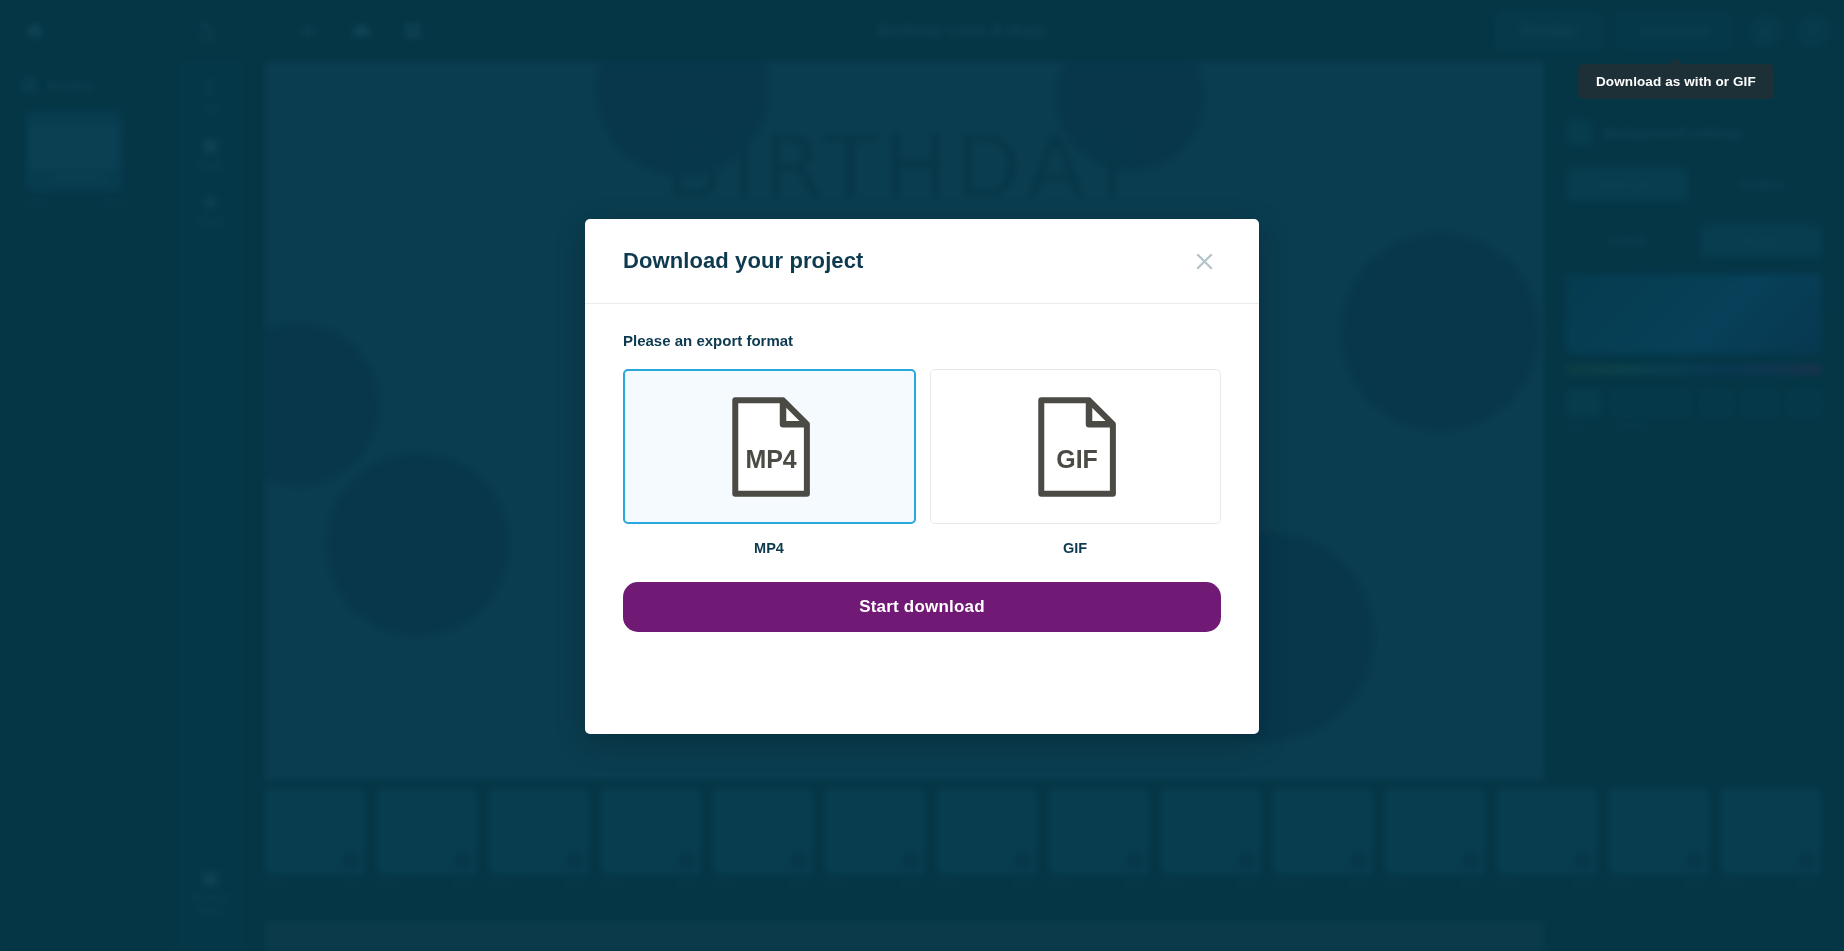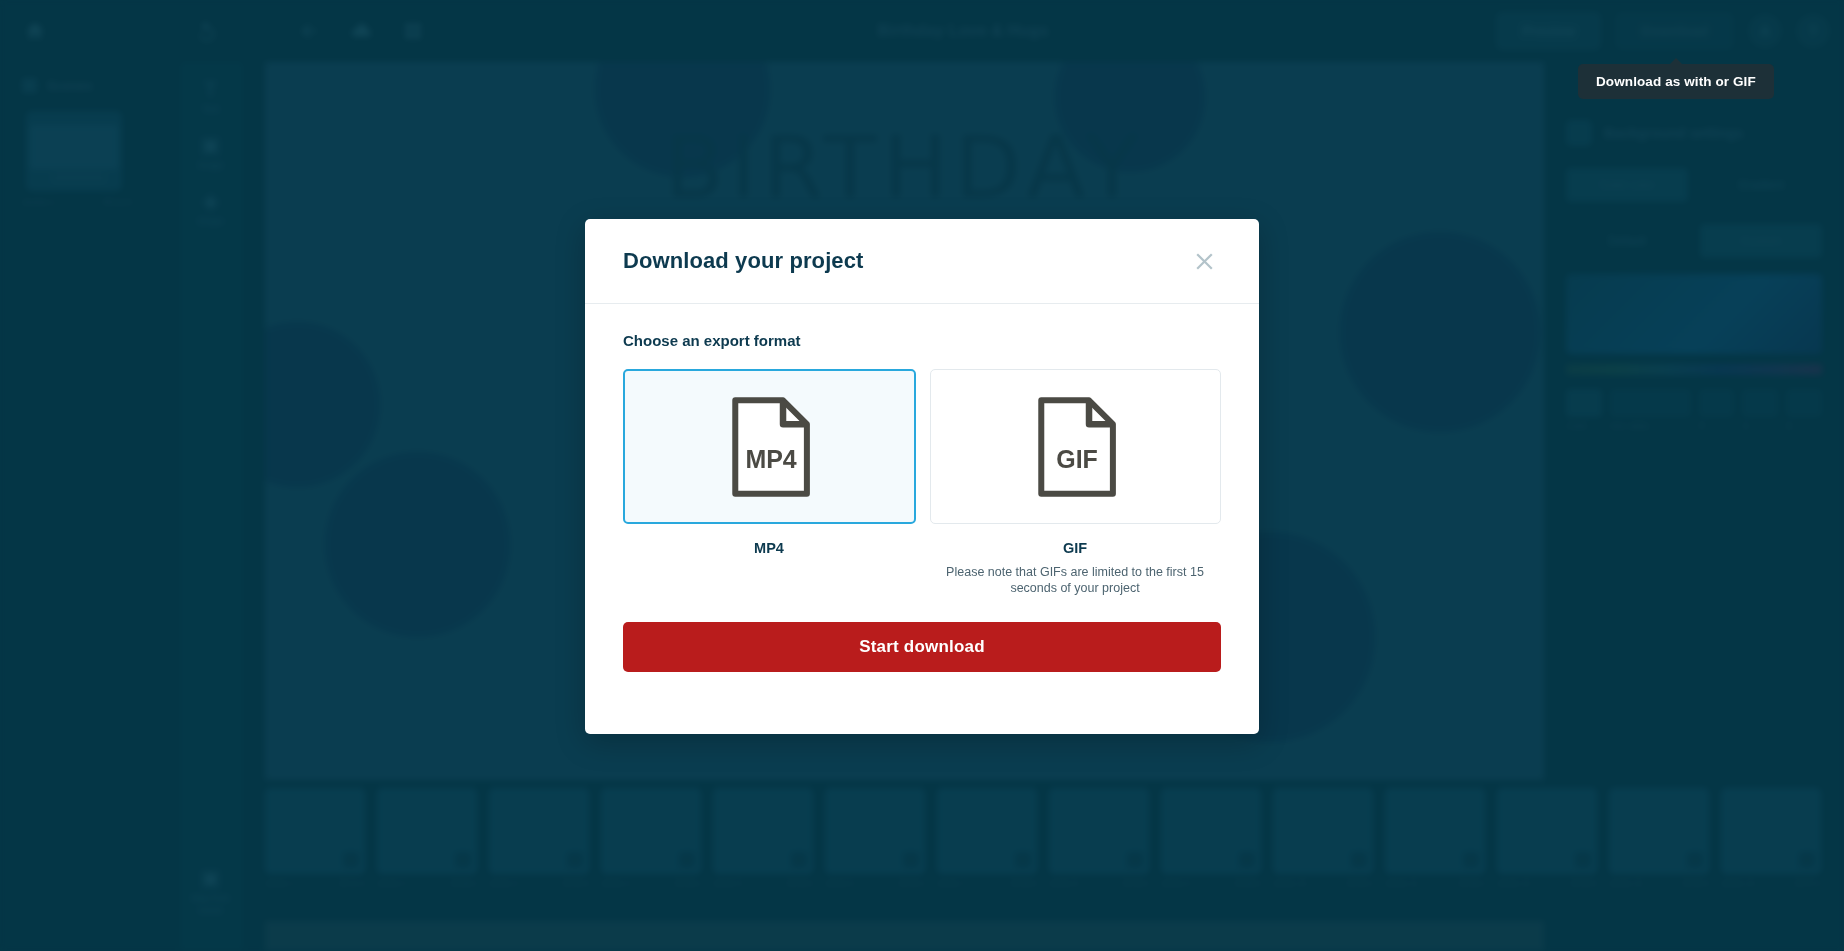--- a/index.html
+++ b/index.html
@@ -198,21 +198,21 @@
   .card-labels { display: flex; gap: 14px; margin-top: 16px; }
   .card-label { flex: 1; text-align: center; }
   .card-label .nm { font-size: 14.5px; font-weight: 700; color: #0d3a4f; }
   .card-label .ds {
     margin-top: 9px; font-size: 12.5px; line-height: 1.25;
     color: #4d6470; padding: 0 6px;
   }
 
   .start-btn {
     display: block; width: 100%; height: 50px; margin-top: 26px;
-    background: #b91c1c; border: none; border-radius: 5px;
+    background: #701a75; border: none; border-radius: 15px;
     color: #ffffff; font-size: 17px; font-weight: 700;
     font-family: "Liberation Sans", sans-serif; cursor: pointer;
     letter-spacing: .2px;
   }
 </style>
 </head>
 <body>
 
 <div id="app">
 
@@ -475,21 +475,21 @@
       <div class="modal-title">Download your project</div>
       <button class="close-btn">
         <svg viewBox="0 0 24 24">
           <line x1="5" y1="5" x2="19" y2="19"></line>
             <line x1="19" y1="5" x2="5" y2="19"></line>
         </svg>
       </button>
     </div>
 
     <div class="modal-body">
-      <div class="section-label">Choose an export format</div>
+      <div class="section-label">Please an export format</div>
 
       <div class="cards">
         <div class="card selected">
           <svg viewBox="0 0 80 94">
             <path d="M8 4h44l22 22v64H8z" fill="#ffffff" stroke="#4b4a44" stroke-width="6" stroke-linejoin="round" vector-effect="non-scaling-stroke"></path>
             <path d="M52 4v22h22" fill="none" stroke="#4b4a44" stroke-width="6" stroke-linejoin="round"></path>
             <text x="41" y="66" text-anchor="middle" font-family="'Liberation Sans',sans-serif" font-size="23" font-weight="700" fill="#4b4a44">MP4</text>
           </svg>
         </div>
         <div class="card">
@@ -500,21 +500,20 @@
           </svg>
         </div>
       </div>
 
       <div class="card-labels">
         <div class="card-label">
           <div class="nm">MP4</div>
         </div>
         <div class="card-label">
           <div class="nm">GIF</div>
-          <div class="ds">Please note that GIFs are limited to the first 15 seconds of your project</div>
         </div>
       </div>
 
       <button class="start-btn">Start download</button>
     </div>
   </div>
 
 </div>
 
 </body></html>

